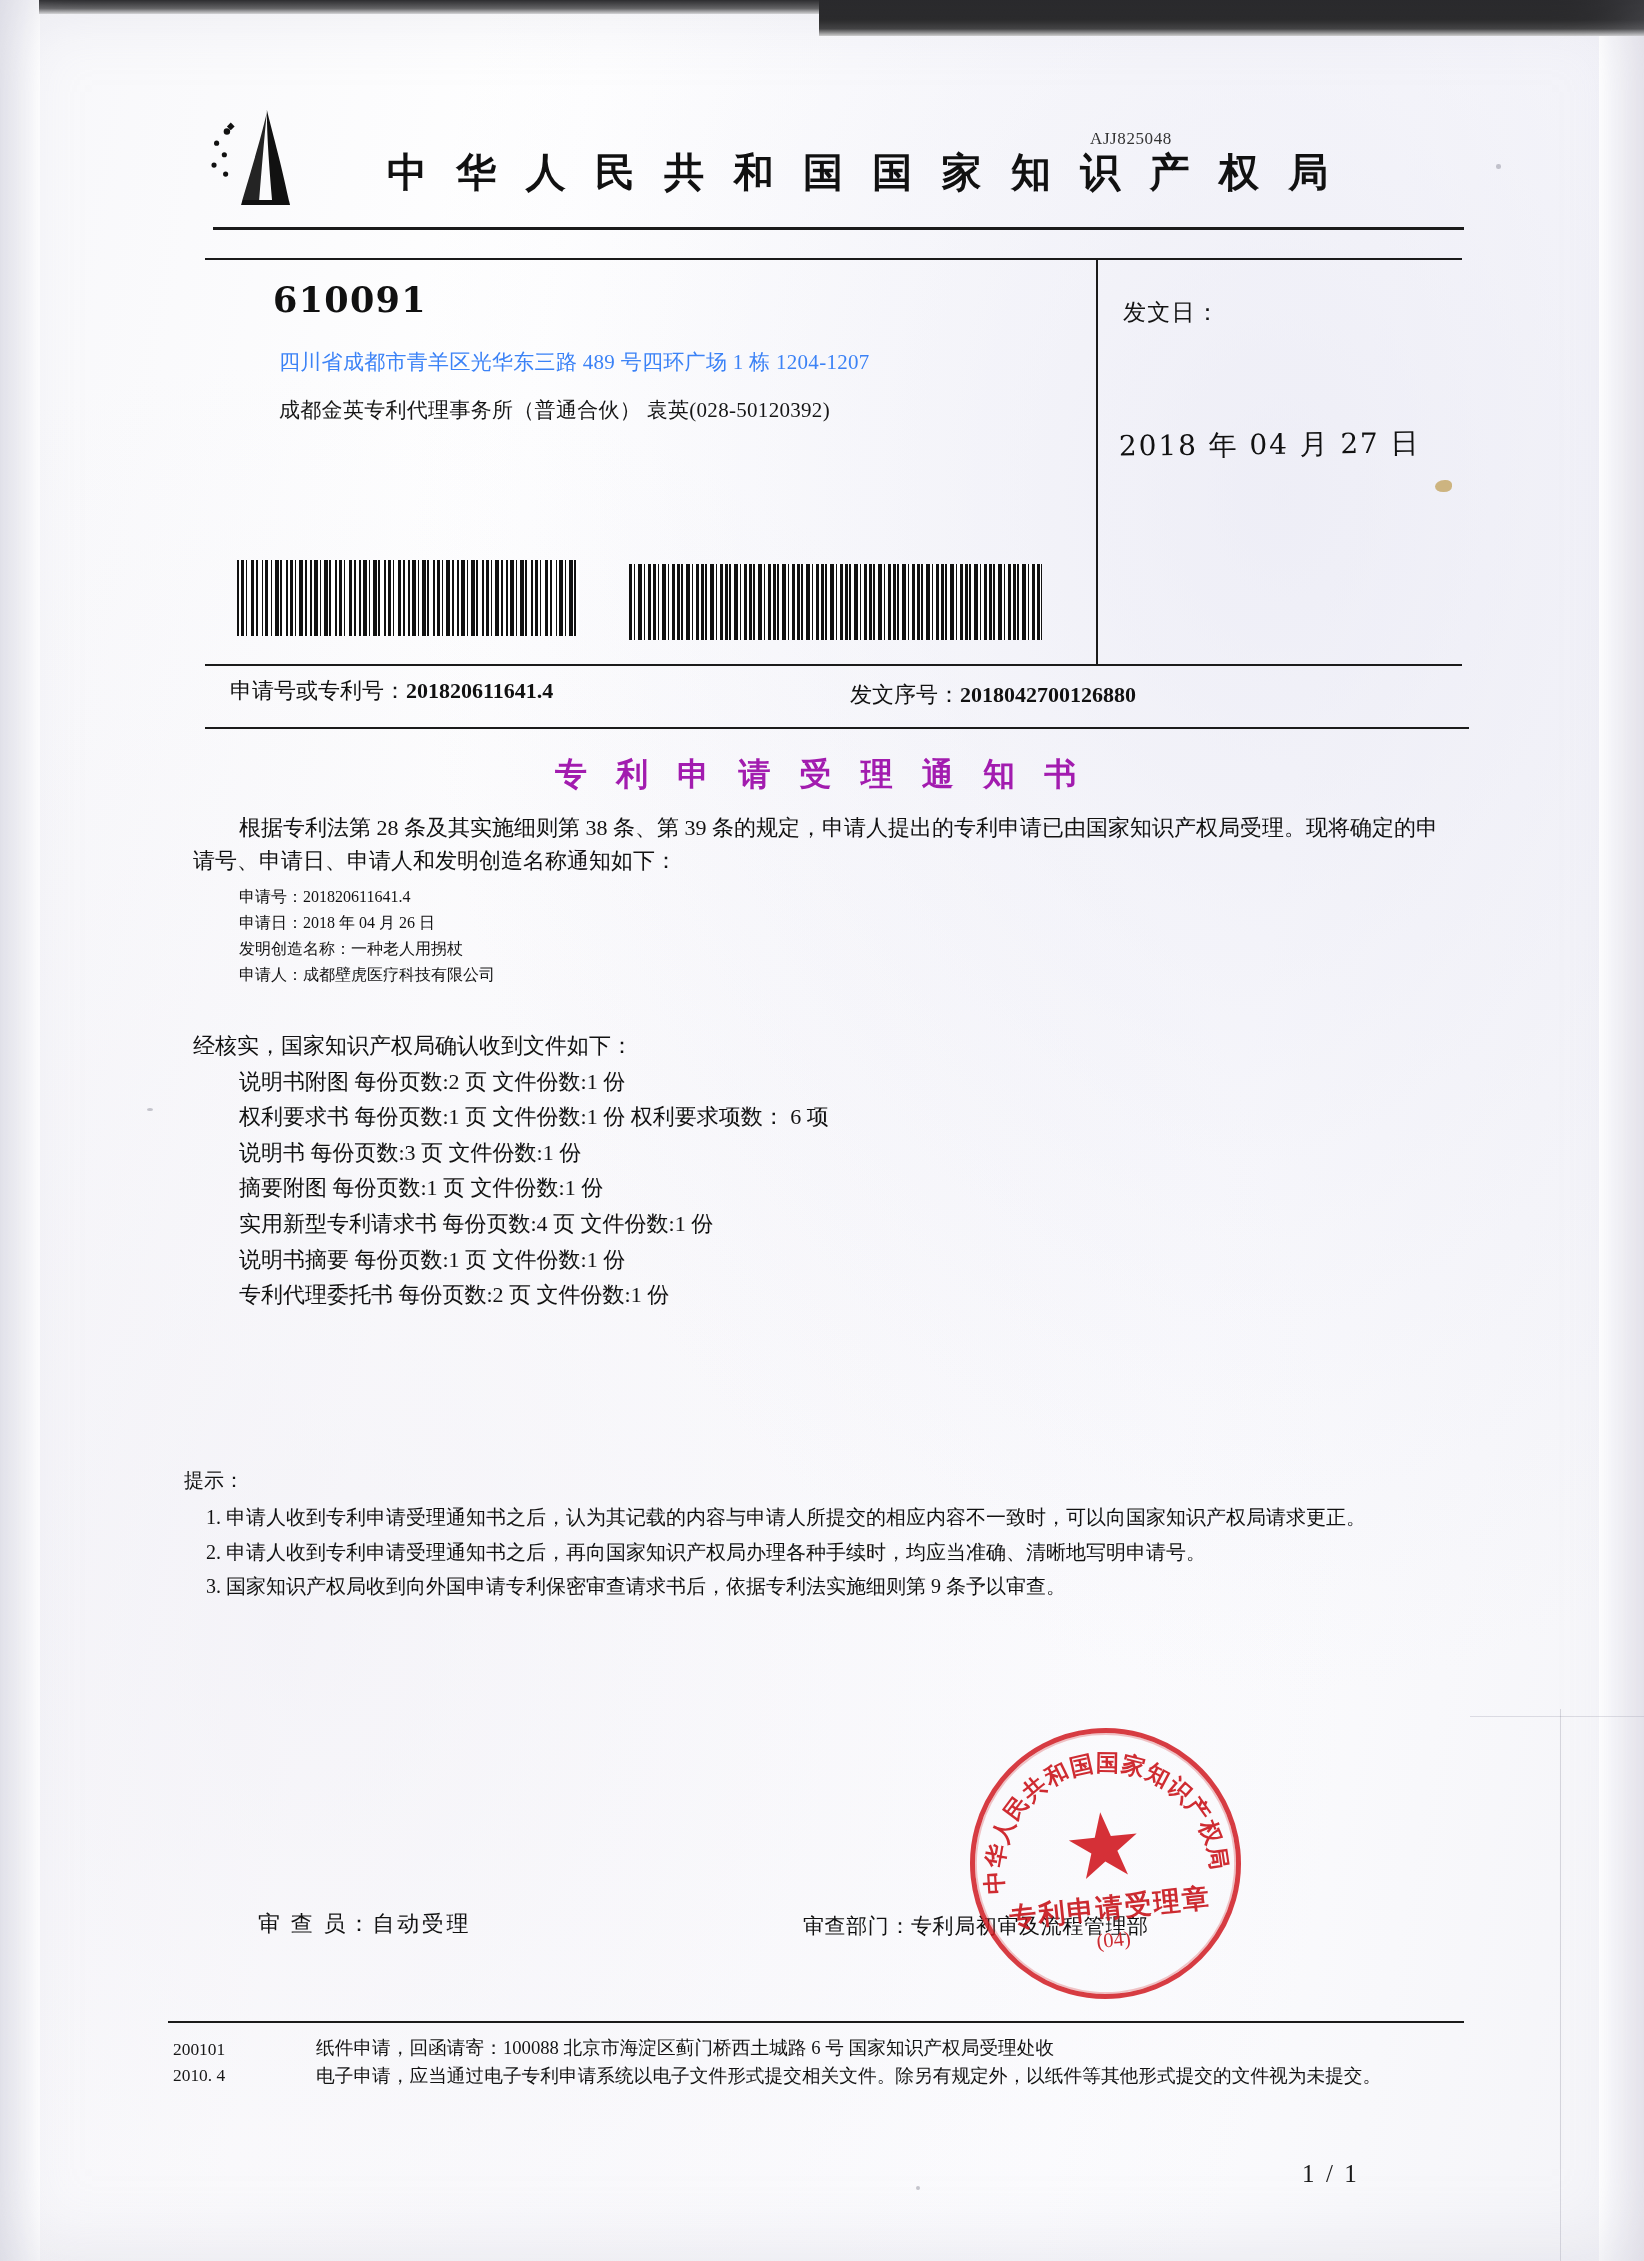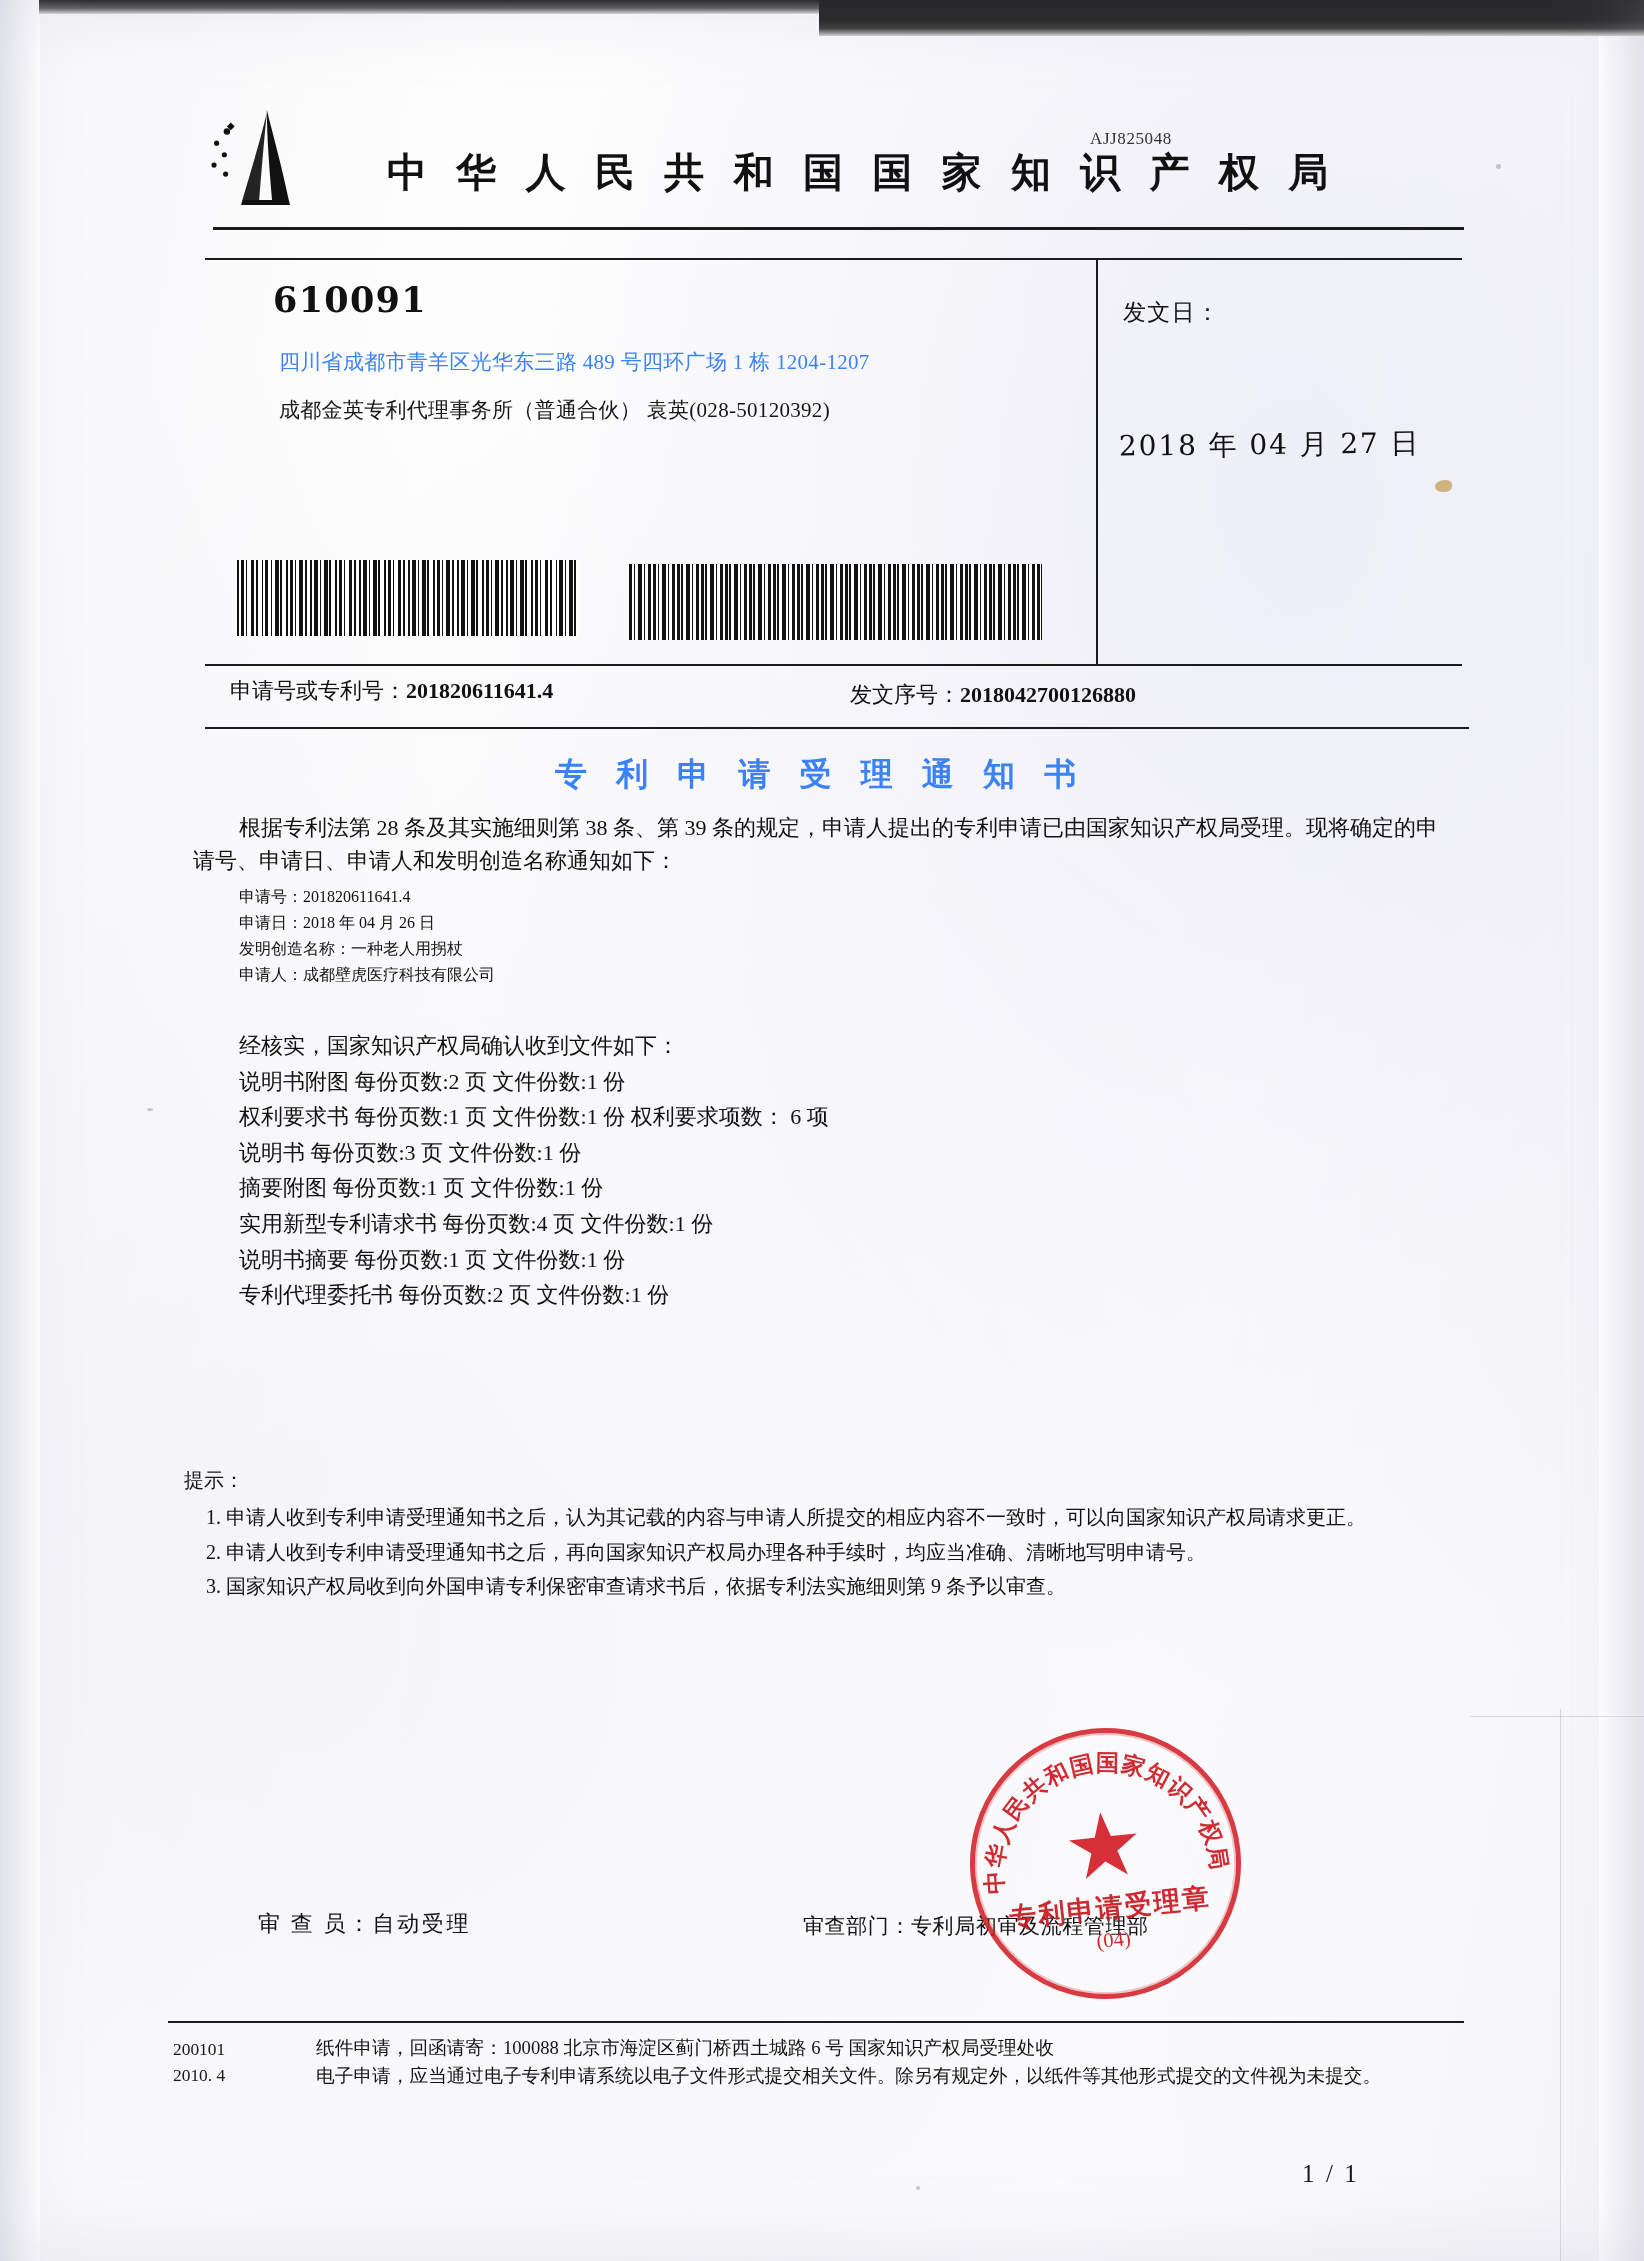--- a/index.html
+++ b/index.html
@@ -205,21 +205,21 @@
     white-space: nowrap;
   }
   .serialno b { font-weight: bold; }
 
   .doc-title {
     position: absolute;
     left: 555px; top: 753px;
     font-size: 32px;
     font-weight: bold;
     letter-spacing: 9px;
-    color: #3b82f6;
+    color: #a21caf;
     font-family: "DejaVu Serif", serif;
     white-space: nowrap;
   }
 
   
   .body-wrap {
     position: absolute;
     left: 193px; top: 811px;
     width: 1264px;
   }
@@ -231,21 +231,20 @@
   }
   .fields {
     margin-top: 6.4px;
     margin-left: 46px;
     font-size: 16px;
     line-height: 1.62;
     color: #111;
   }
   .confirm {
     margin-top: 40px;
-    margin-left: 46px;
     font-size: 22px;
     line-height: 1.62;
     color: #111;
   }
   .filelist {
     margin-left: 46px;
     font-size: 22px;
     line-height: 1.62;
     color: #111;
   }

